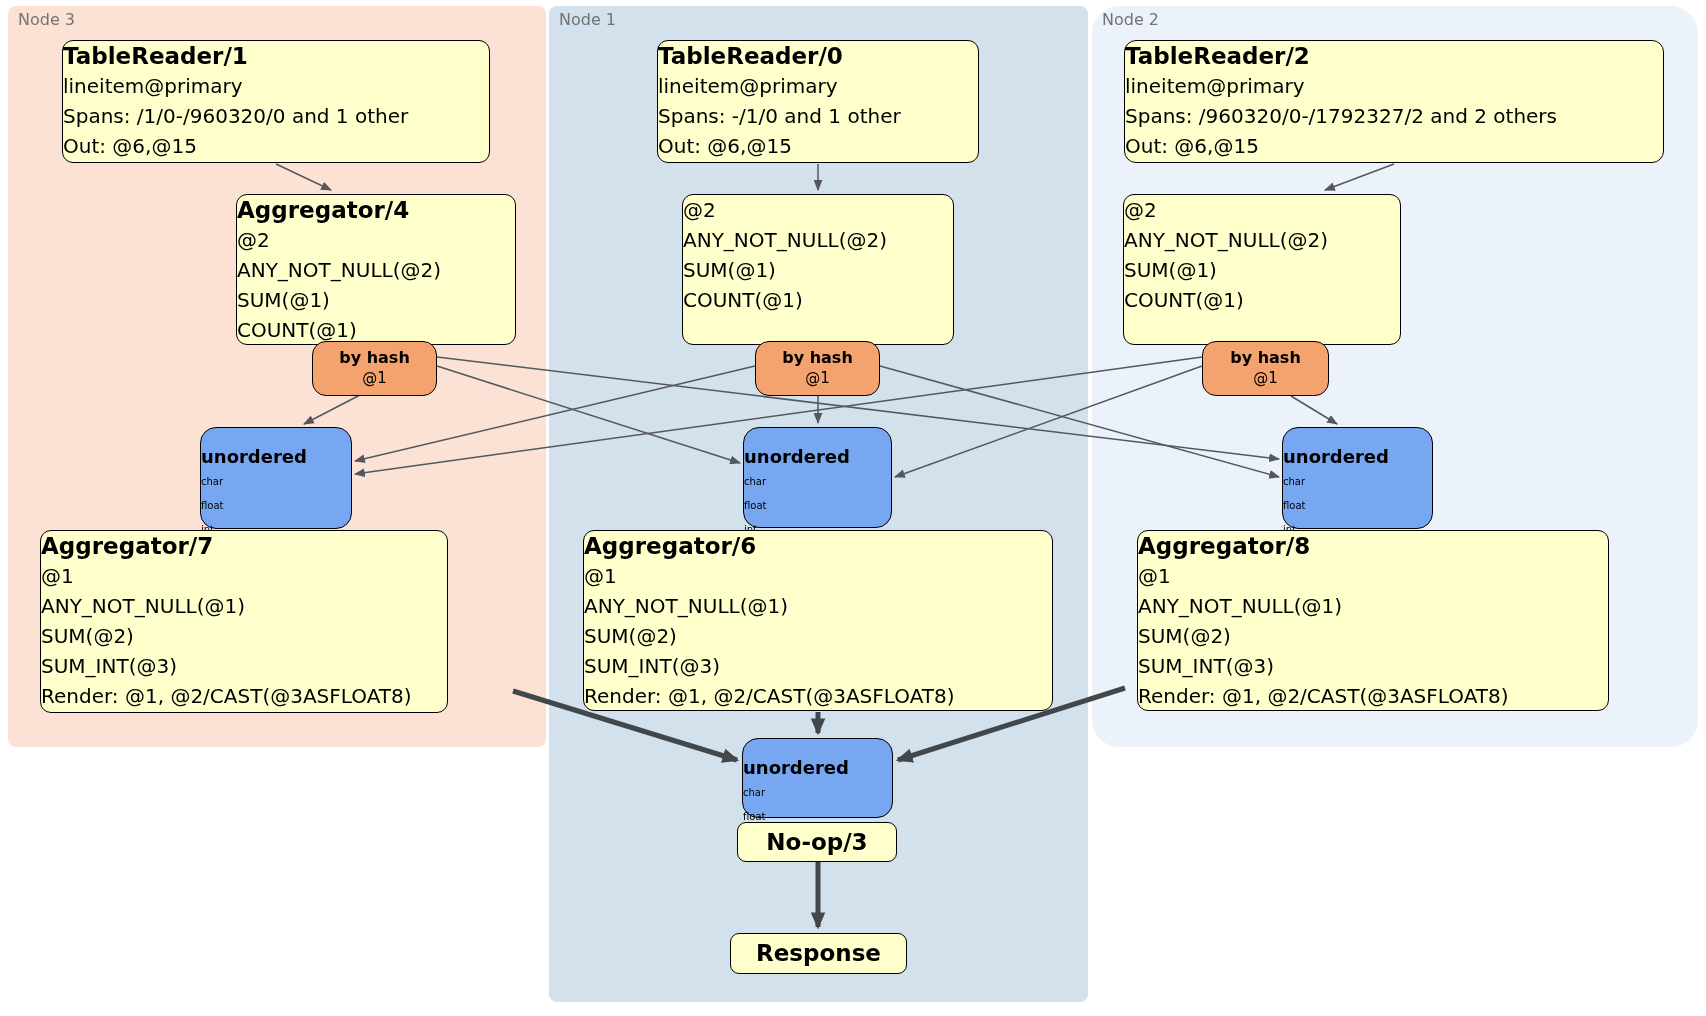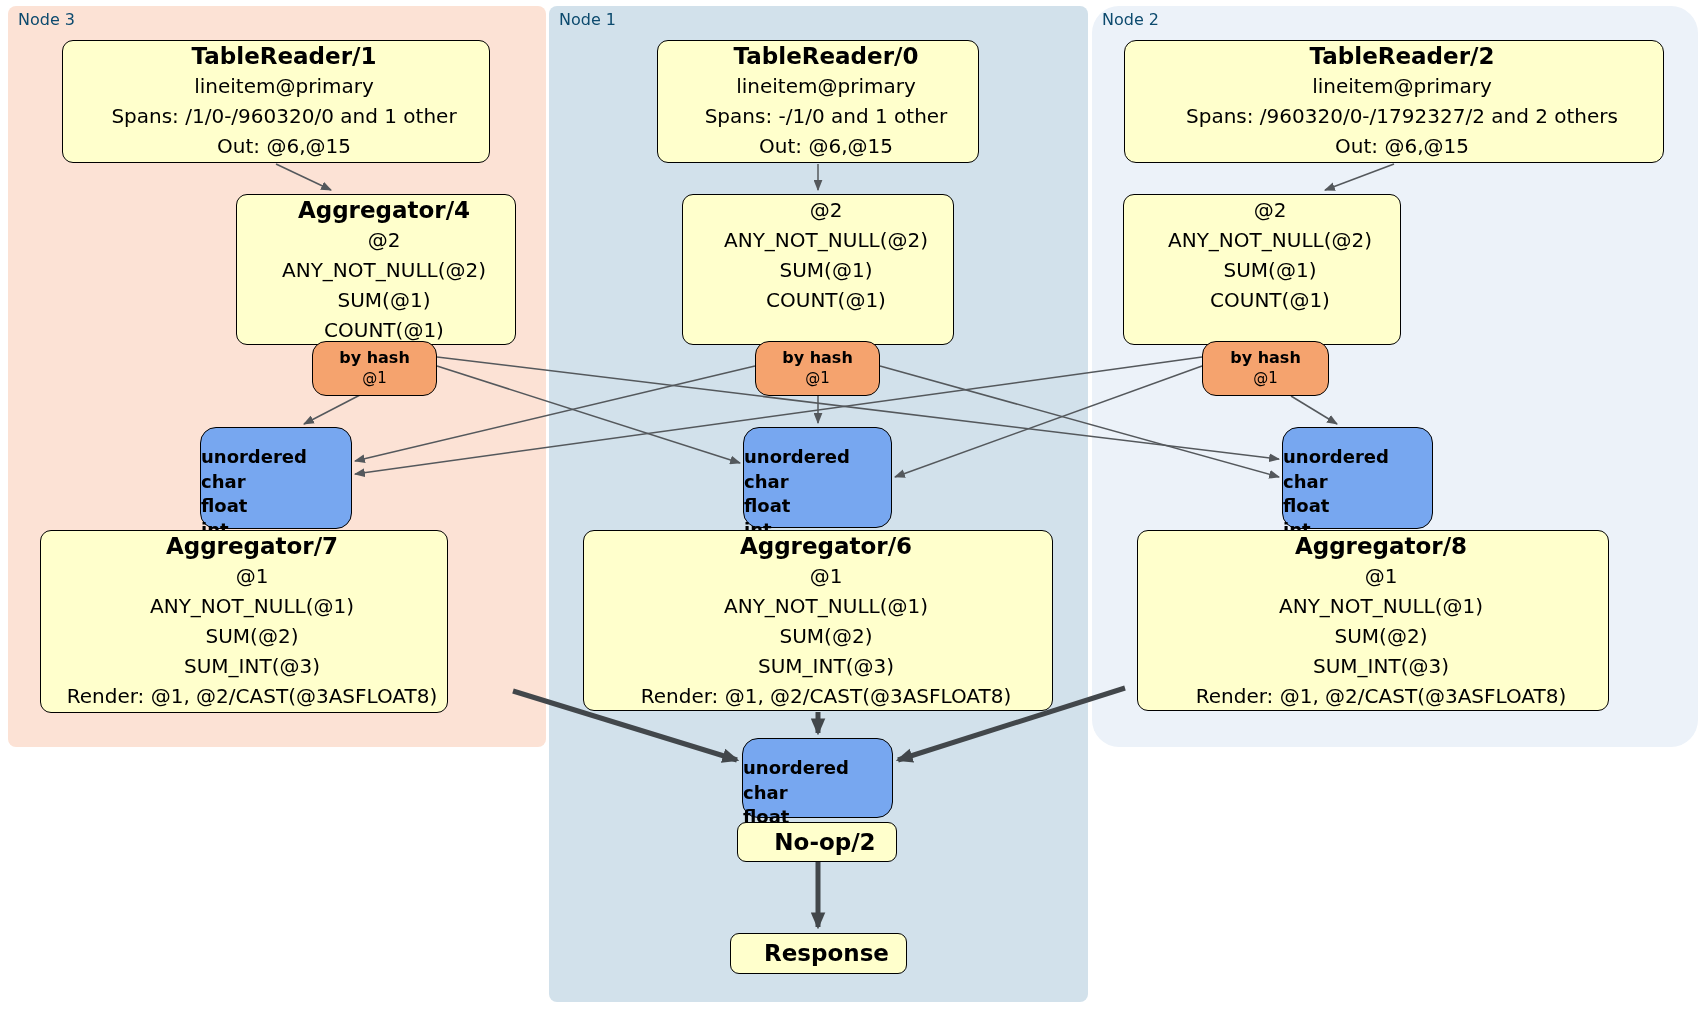--- a/index.html
+++ b/index.html
@@ -1,36 +1,36 @@
 <!DOCTYPE html>
 <html style="--processor-fill: #ffffcc; --router-fill: #f5a36e; --sync-fill: #77a7f0; --box-border: #000000;"><head>
 <meta charset="utf-8">
 <style>
   html,body{margin:0;padding:0;background:#ffffff;}
   .canvas{
     position:relative;width:1706px;height:1016px;overflow:hidden;
     font-family:"DejaVu Sans","Liberation Sans",sans-serif;color:#000;background:#fff;
   }
   .region{position:absolute;border-radius:8px;}
-  .region-label{position:absolute;left:10px;top:4px;font-size:16px;color:#0c4a6e;}
+  .region-label{position:absolute;left:10px;top:4px;font-size:16px;color:#737373;}
   .edge-layer{position:absolute;left:0;top:0;width:1706px;height:1016px;}
   .box{position:absolute;box-sizing:border-box;background:var(--processor-fill);
-       border:1.6px solid var(--box-border);border-radius:11px;text-align:center;padding-left:16px;}
+       border:1.6px solid var(--box-border);border-radius:11px;}
   .box .title{font-weight:bold;font-size:23px;line-height:30px;white-space:nowrap;}
   .box .line{font-size:20px;line-height:30px;white-space:nowrap;}
   .box.terminal{display:flex;align-items:center;justify-content:center;border-radius:9px;}
   .box.terminal .title{line-height:1;}
   .router{position:absolute;box-sizing:border-box;background:var(--router-fill);
           border:1.6px solid var(--box-border);border-radius:14px;text-align:center;padding-top:4px;}
   .router .title{font-size:16px;font-weight:bold;line-height:23px;white-space:nowrap;}
   .router .detail{font-size:15px;line-height:19px;white-space:nowrap;}
   .sync{position:absolute;box-sizing:border-box;background:var(--sync-fill);
         border:1.6px solid var(--box-border);border-radius:16px;text-align:left;padding-top:16px;}
   .sync .title{font-size:18px;font-weight:bold;line-height:26px;white-space:nowrap;}
-  .sync .item{font-size:18px;line-height:24px;white-space:nowrap;font-weight:bold;}
+  .sync .item{font-size:10px;line-height:24px;white-space:nowrap;}
 </style>
 </head>
 <body>
 
 <div class="canvas">
 
   <div class="region" id="region-node3" style="left: 8px; top: 6px; width: 538px; height: 741px; background: rgb(252, 226, 213);">
     <span class="region-label">Node 3</span>
   </div>
   <div class="region" id="region-node1" style="left: 549px; top: 6px; width: 539px; height: 996px; background: rgb(210, 225, 235);">
@@ -165,19 +165,19 @@
     <div class="line">Render: @1, @2/CAST(@3ASFLOAT8)</div>
   </div>
 
   <div class="sync" style="left:742px;top:738px;width:151px;height:80px;">
     <div class="title">unordered</div>
     <div class="item">char</div>
     <div class="item">float</div>
   </div>
 
   <div class="box terminal" style="left:737px;top:822px;width:160px;height:40px;">
-    <div class="title">No-op/2</div>
+    <div class="title">No-op/3</div>
   </div>
   <div class="box terminal" style="left:730px;top:933px;width:177px;height:41px;">
     <div class="title">Response</div>
   </div>
 
 </div>
 
 </body></html>

